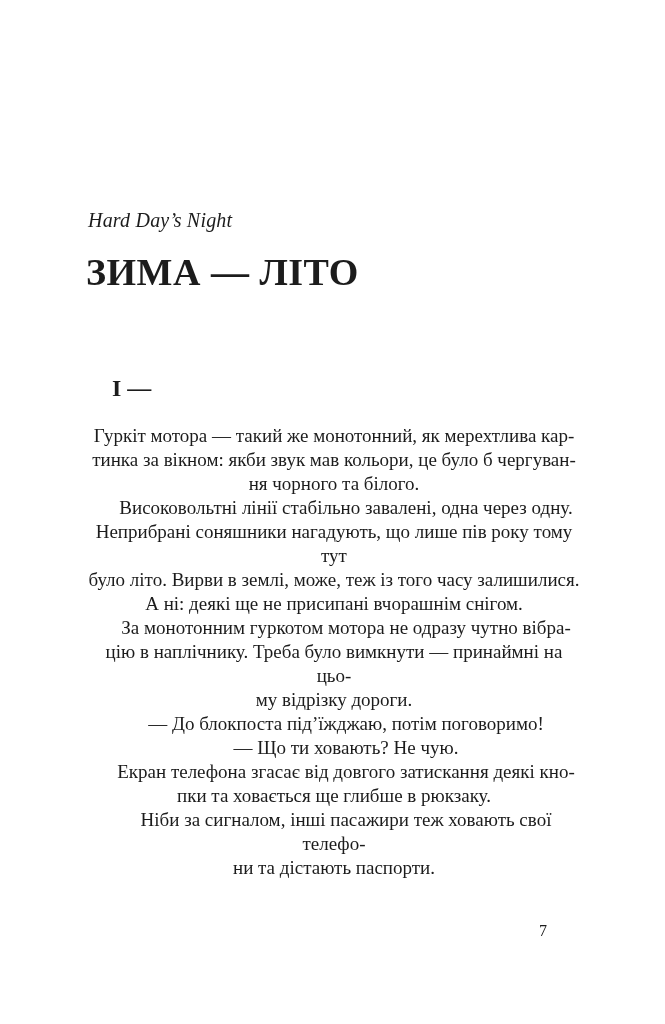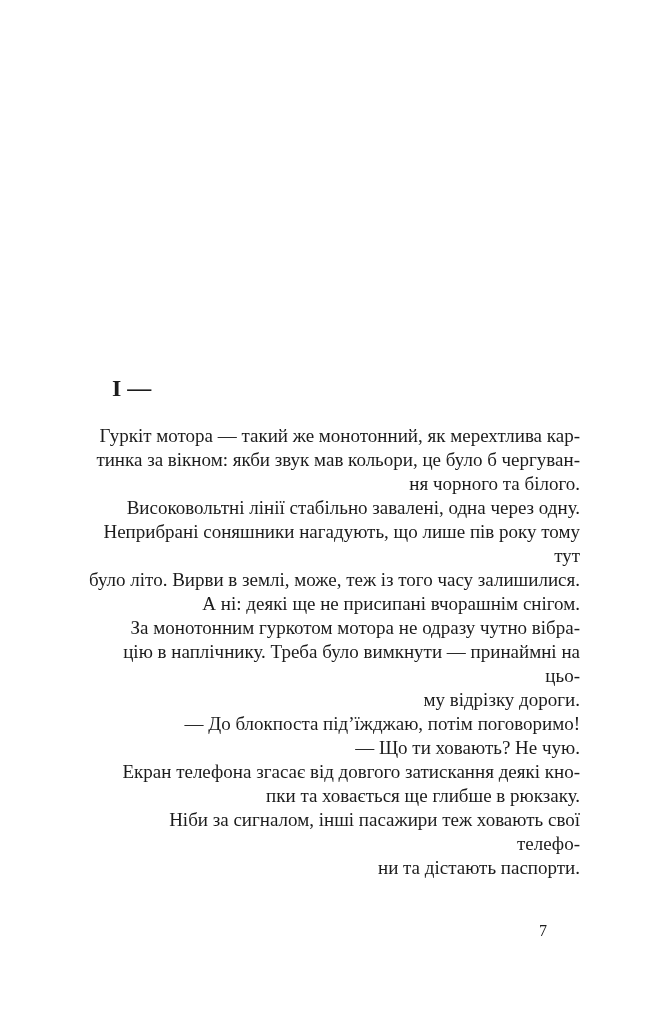--- a/index.html
+++ b/index.html
@@ -51,38 +51,40 @@
     top: 424px;
     left: 88px;
     width: 492px;
     font-size: 19px;
     line-height: 24px;
   }
   .para {
     margin: 0;
     white-space: pre-line;
     text-indent: 24px;
-    text-align: right;
+    text-align: center;
   }
   .para.no-indent {
     text-indent: 0;
   }
   .folio {
     position: absolute;
     top: 921px;
     left: 539px;
     font-size: 16px;
     line-height: 20px;
   }
 </style>
 </head>
 <body>
 
 <div class="page">
+  <div class="running-head">Hard Day’s Night</div>
 
+  <h1 class="chapter-title">ЗИМА — ЛІТО</h1>
 
   <div class="section-marker">І —</div>
 
   <div class="text-block" id="text-block">
       <p class="para no-indent">Гуркіт мотора — такий же монотонний, як мерехтлива кар-
 тинка за вікном: якби звук мав кольори, це було б чергуван-
 ня чорного та білого.</p>
       <p class="para">Високовольтні лінії стабільно завалені, одна через одну.
 Неприбрані соняшники нагадують, що лише пів року тому тут
 було літо. Вирви в землі, може, теж із того часу залишилися.

